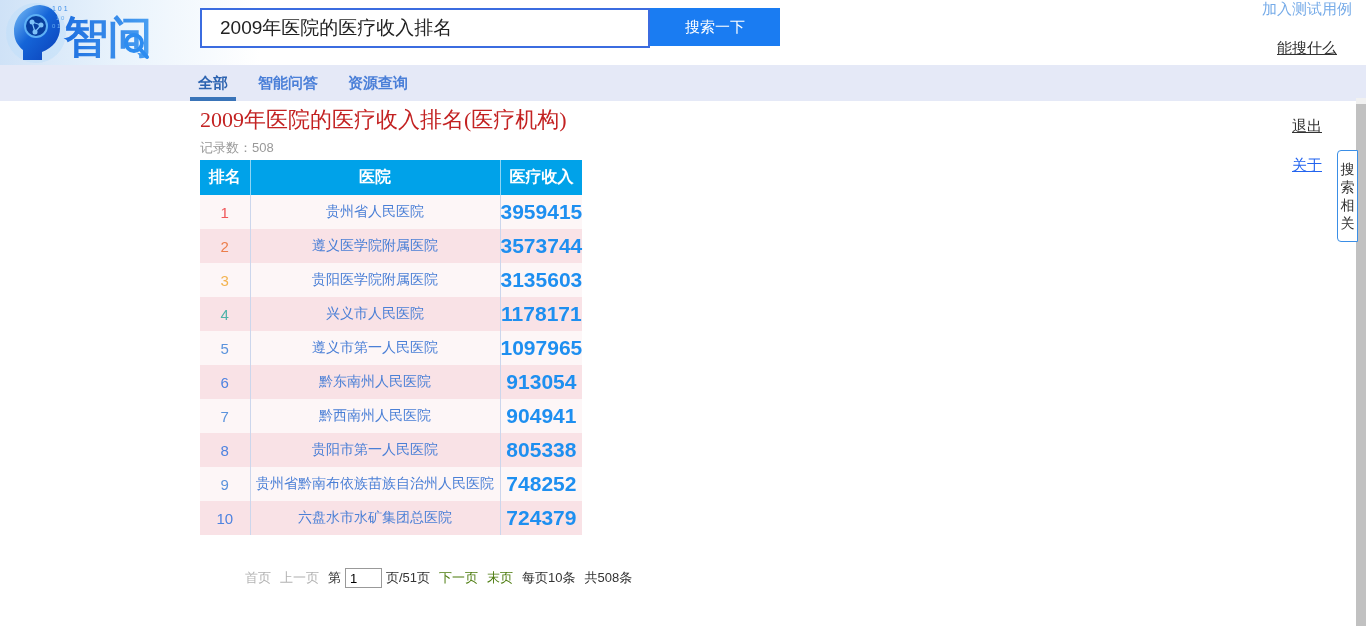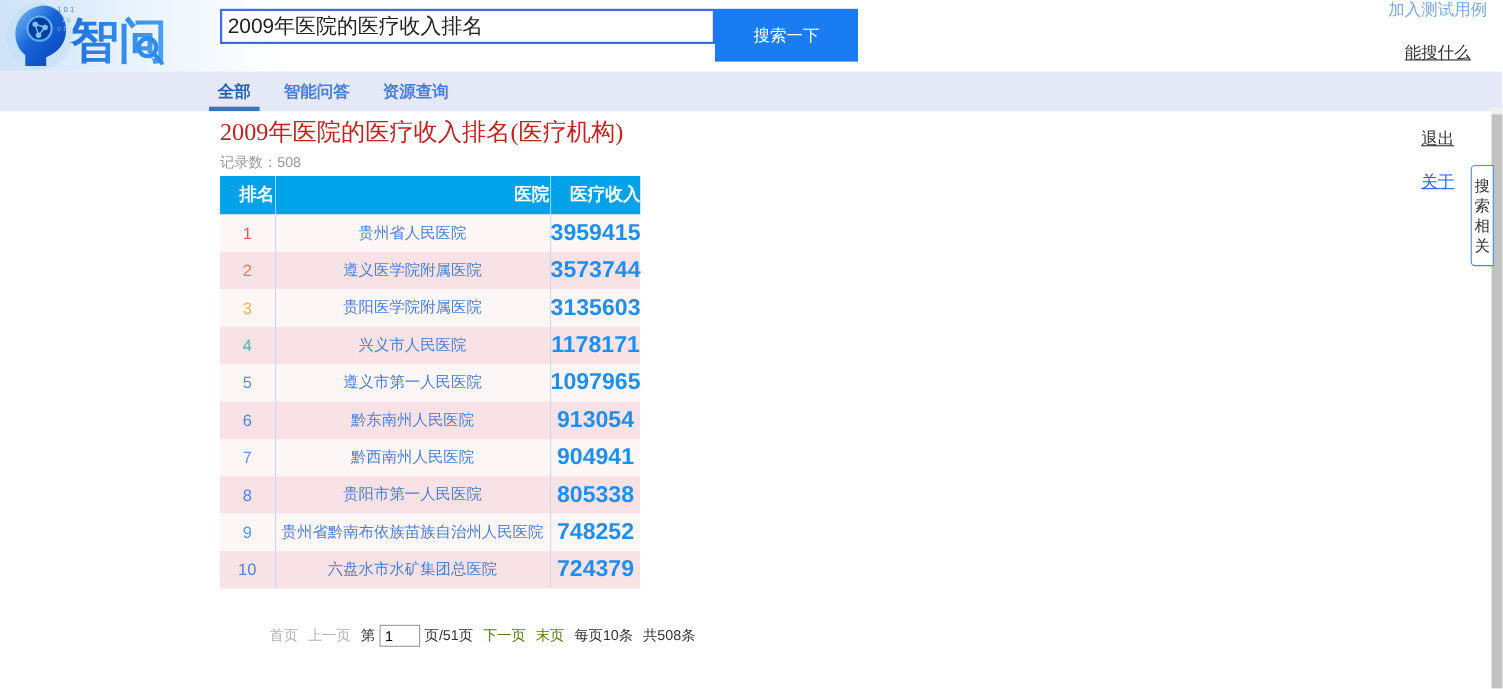--- a/index.html
+++ b/index.html
@@ -12,26 +12,26 @@
   }
 
   
   .header {
     position: absolute; top: 0; left: 0; width: 1366px; height: 65px;
     background: linear-gradient(90deg, #cfe2f7 0px, #e9f3fc 120px, #ffffff 260px);
   }
   .logo { position: absolute; left: 6px; top: 1px; width: 192px; height: 64px; cursor: pointer; }
 
   .search-input {
-    position: absolute; left: 200px; top: 8px; width: 450px; height: 32px;
+    position: absolute; left: 200px; top: 8px; width: 450px; height: 40px;
     border: 2px solid #3b6ce0; font-size: 19px; color: #222;
-    padding: 0 5px; outline: none; background: #fff;
+    padding: 0 18px; outline: none; background: #fff;
   }
   .search-btn {
-    position: absolute; left: 650px; top: 8px; width: 130px; height: 48px;
+    position: absolute; left: 650px; top: 8px; width: 130px; height: 38px;
     background: #1a7cf2; color: #fff; border: none; font-size: 15px; cursor: pointer;
   }
 
   .top-nav {
     position: absolute; right: 14px; top: 0; height: 65px;
     display: flex; align-items: center; gap: 20px; font-size: 15px; white-space: nowrap; flex-direction: column;
   }
   .nav-item { cursor: pointer; display: inline-flex; align-items: center; gap: 4px; }
   .nav-item.u .nav-label { text-decoration: underline; }
   .v-accent-light { color: #76abe8; }
@@ -59,21 +59,21 @@
   
   .page-title {
     position: absolute; left: 200px; top: 105px;
     font-family: "Liberation Serif", serif; font-size: 22px; color: #c32222;
   }
   .record-line { position: absolute; left: 200px; top: 139px; font-size: 13px; color: #999; }
 
   table.result-table { position: absolute; left: 200px; top: 160px; border-collapse: collapse; }
   .result-table th {
     background: #00a2e9; color: #fff; font-size: 16px; font-weight: bold;
-    height: 35px; border-right: 1px solid rgba(255,255,255,.55); text-align: right;
+    height: 35px; border-right: 1px solid rgba(255,255,255,.55); text-align: center;
   }
   .result-table th:last-child { border-right: none; }
   .result-table td {
     height: 34px; text-align: center; border-right: 1px solid #ccd6ec;
   }
   .result-table td:last-child { border-right: none; }
   .result-table tbody tr:nth-child(odd) td { background: #fdf6f7; }
   .result-table tbody tr:nth-child(even) td { background: #f9e2e6; }
   .col-rank { width: 50px; }
   .col-hospital { width: 250px; }

